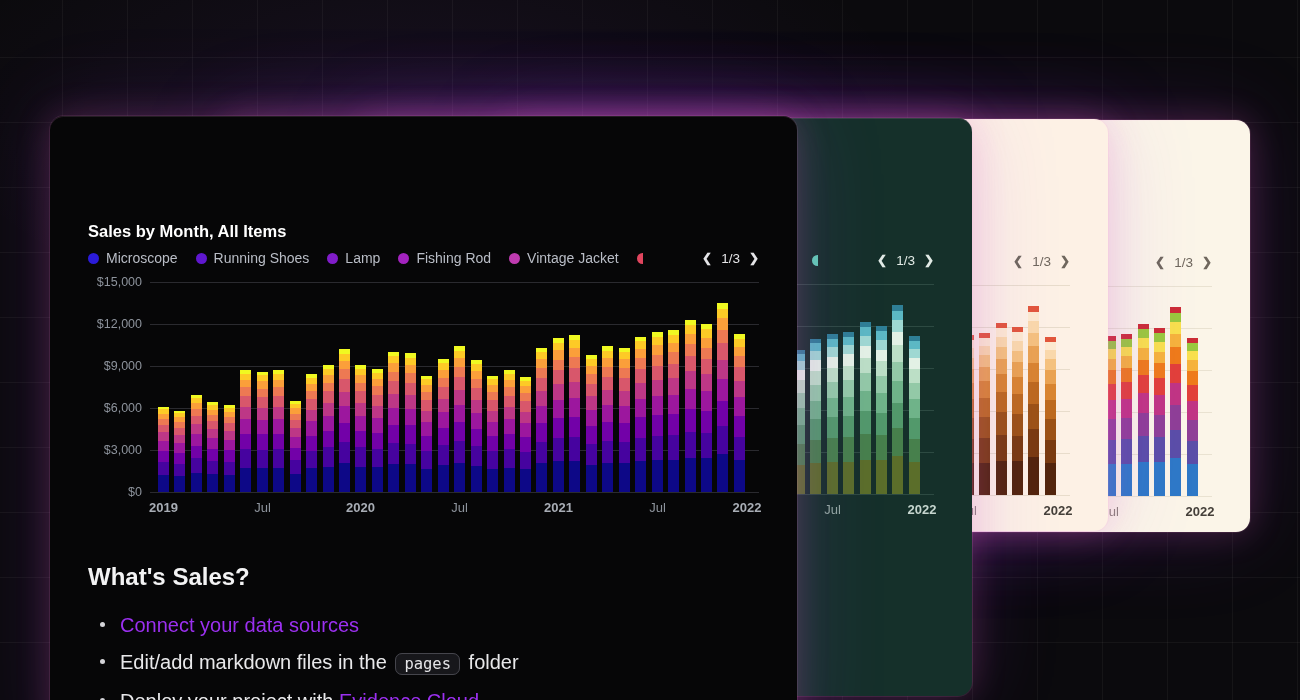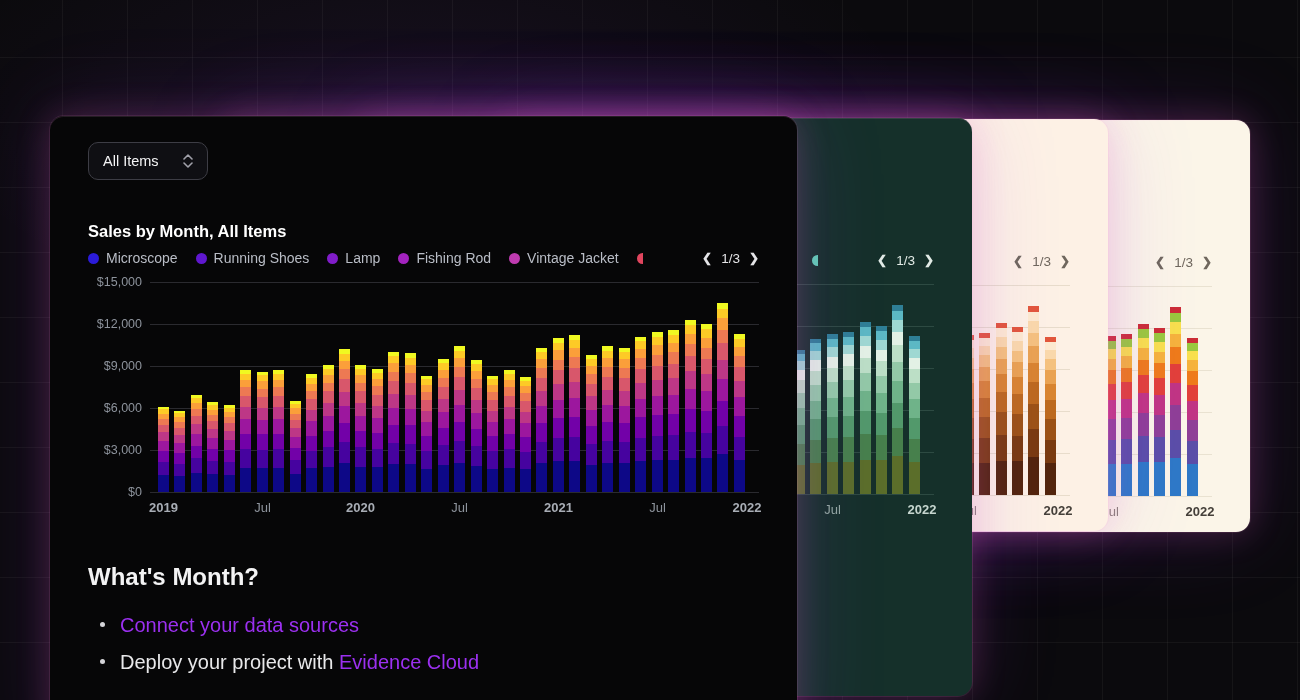--- a/index.html
+++ b/index.html
@@ -1535,27 +1535,20 @@
         <div class="xlab bold" style="left: 408.5px;">2021</div>
         <div class="xlab" style="left: 507.5px;">Jul</div>
         <div class="xlab bold" style="left: 597px;">2022</div>
       </div>
   </div>
 </section>
 
 <section class="card c1" style="--bg: #060607; --title: #ffffff; --legend: #b9bdc6; --pager: #e4e4e7; --axis: #8d939c; --axisBold: #a8adb5; --grid: #2a2a2f;">
   <div class="card-inner">
     <div class="filters">
-      <button class="filter-btn">
-        <span>All Items</span>
-        <svg width="10" height="14" viewBox="0 0 10 14">
-          <path d="M1 5 L5 1 L9 5" fill="none" stroke="#a1a1aa" stroke-width="1.6" stroke-linecap="round" stroke-linejoin="round"></path>
-          <path d="M1 9 L5 13 L9 9" fill="none" stroke="#a1a1aa" stroke-width="1.6" stroke-linecap="round" stroke-linejoin="round"></path>
-        </svg>
-      </button>
     </div>
     <h3 class="chart-title">Sales by Month, All Items</h3>
     <div class="legend">
         <span class="li">
           <i class="dot" style="background: rgb(43, 27, 217);"></i>
           <span>Microscope</span>
         </span>
         <span class="li">
           <i class="dot" style="background: rgb(95, 23, 207);"></i>
           <span>Running Shoes</span>
@@ -2030,23 +2023,26 @@
         </div>
         <div class="xlab bold" style="left: 13.5px;">2019</div>
         <div class="xlab" style="left: 112.5px;">Jul</div>
         <div class="xlab bold" style="left: 210.5px;">2020</div>
         <div class="xlab" style="left: 309.5px;">Jul</div>
         <div class="xlab bold" style="left: 408.5px;">2021</div>
         <div class="xlab" style="left: 507.5px;">Jul</div>
         <div class="xlab bold" style="left: 597px;">2022</div>
       </div>
 
-    <h2 class="wn-heading">What's Month?</h2>
+    <h2 class="wn-heading">What's Sales?</h2>
     <ul class="wn-list">
       <li>
         <a class="link">Connect your data sources</a>
+      </li>
+      <li>
+        <span>Edit/add markdown files in the </span><code class="chip">pages</code><span> folder</span>
       </li>
       <li>
         <span>Deploy your project with </span><a class="link">Evidence Cloud</a>
       </li>
     </ul>
   </div>
 </section>
 
 </body></html>

